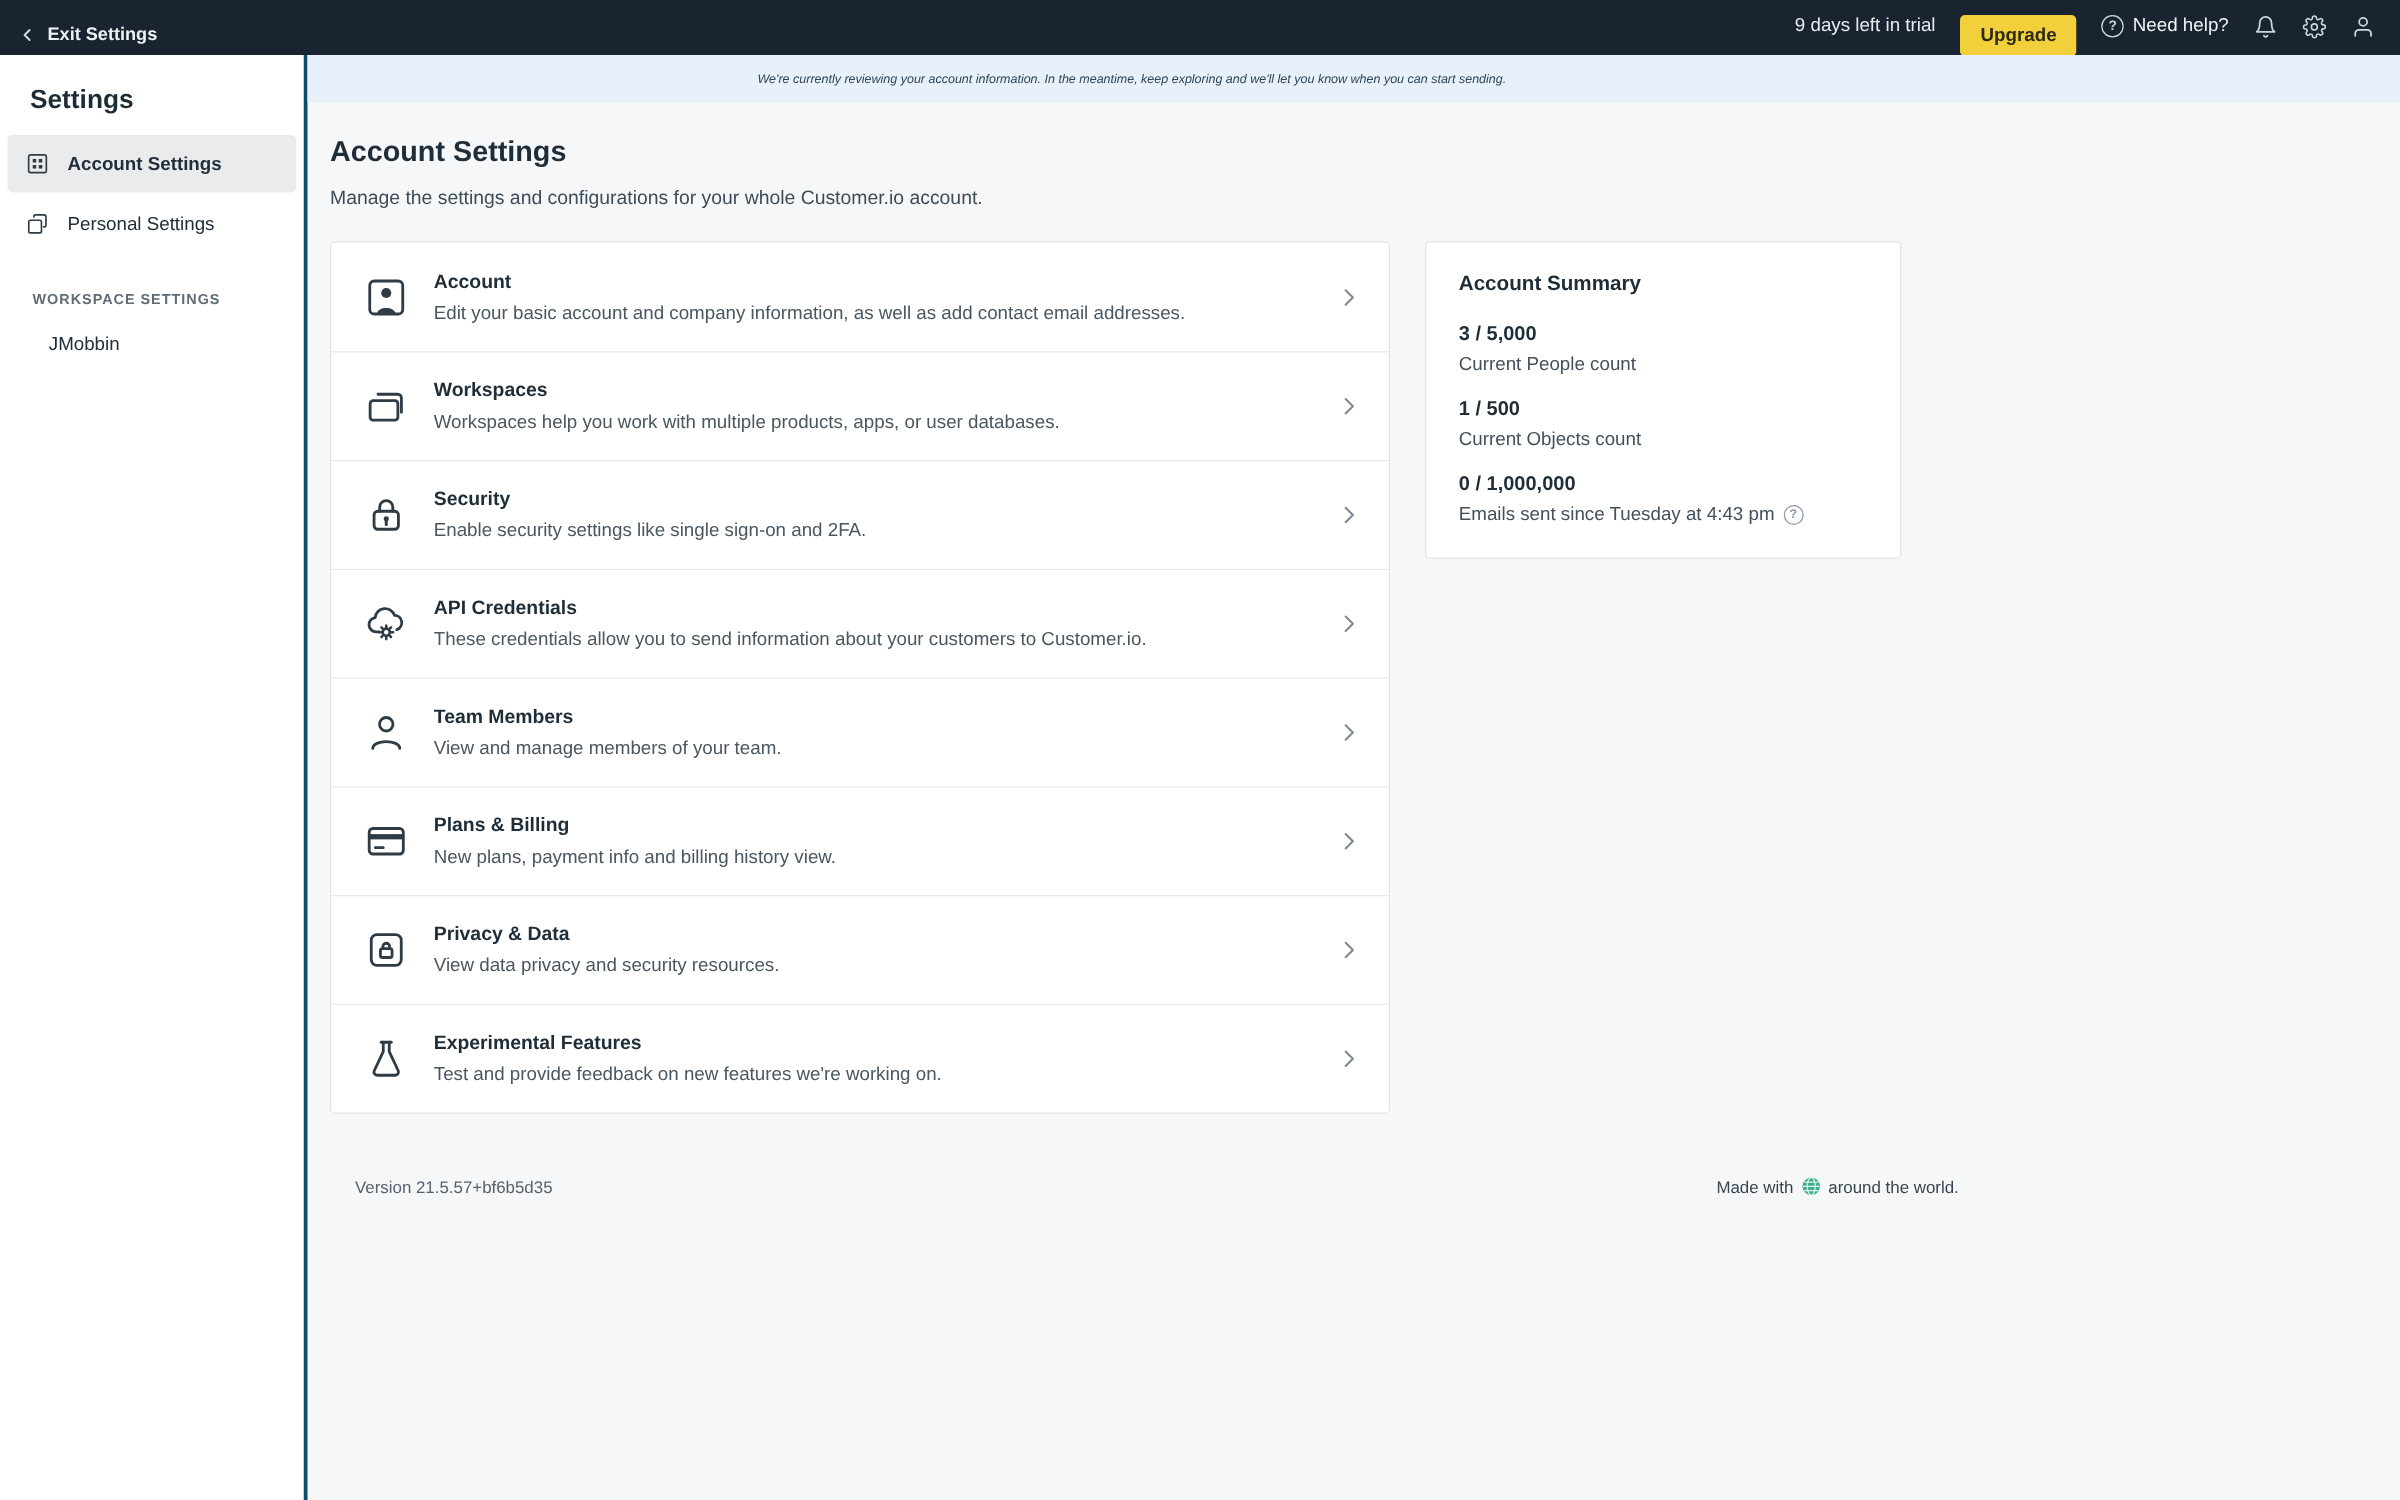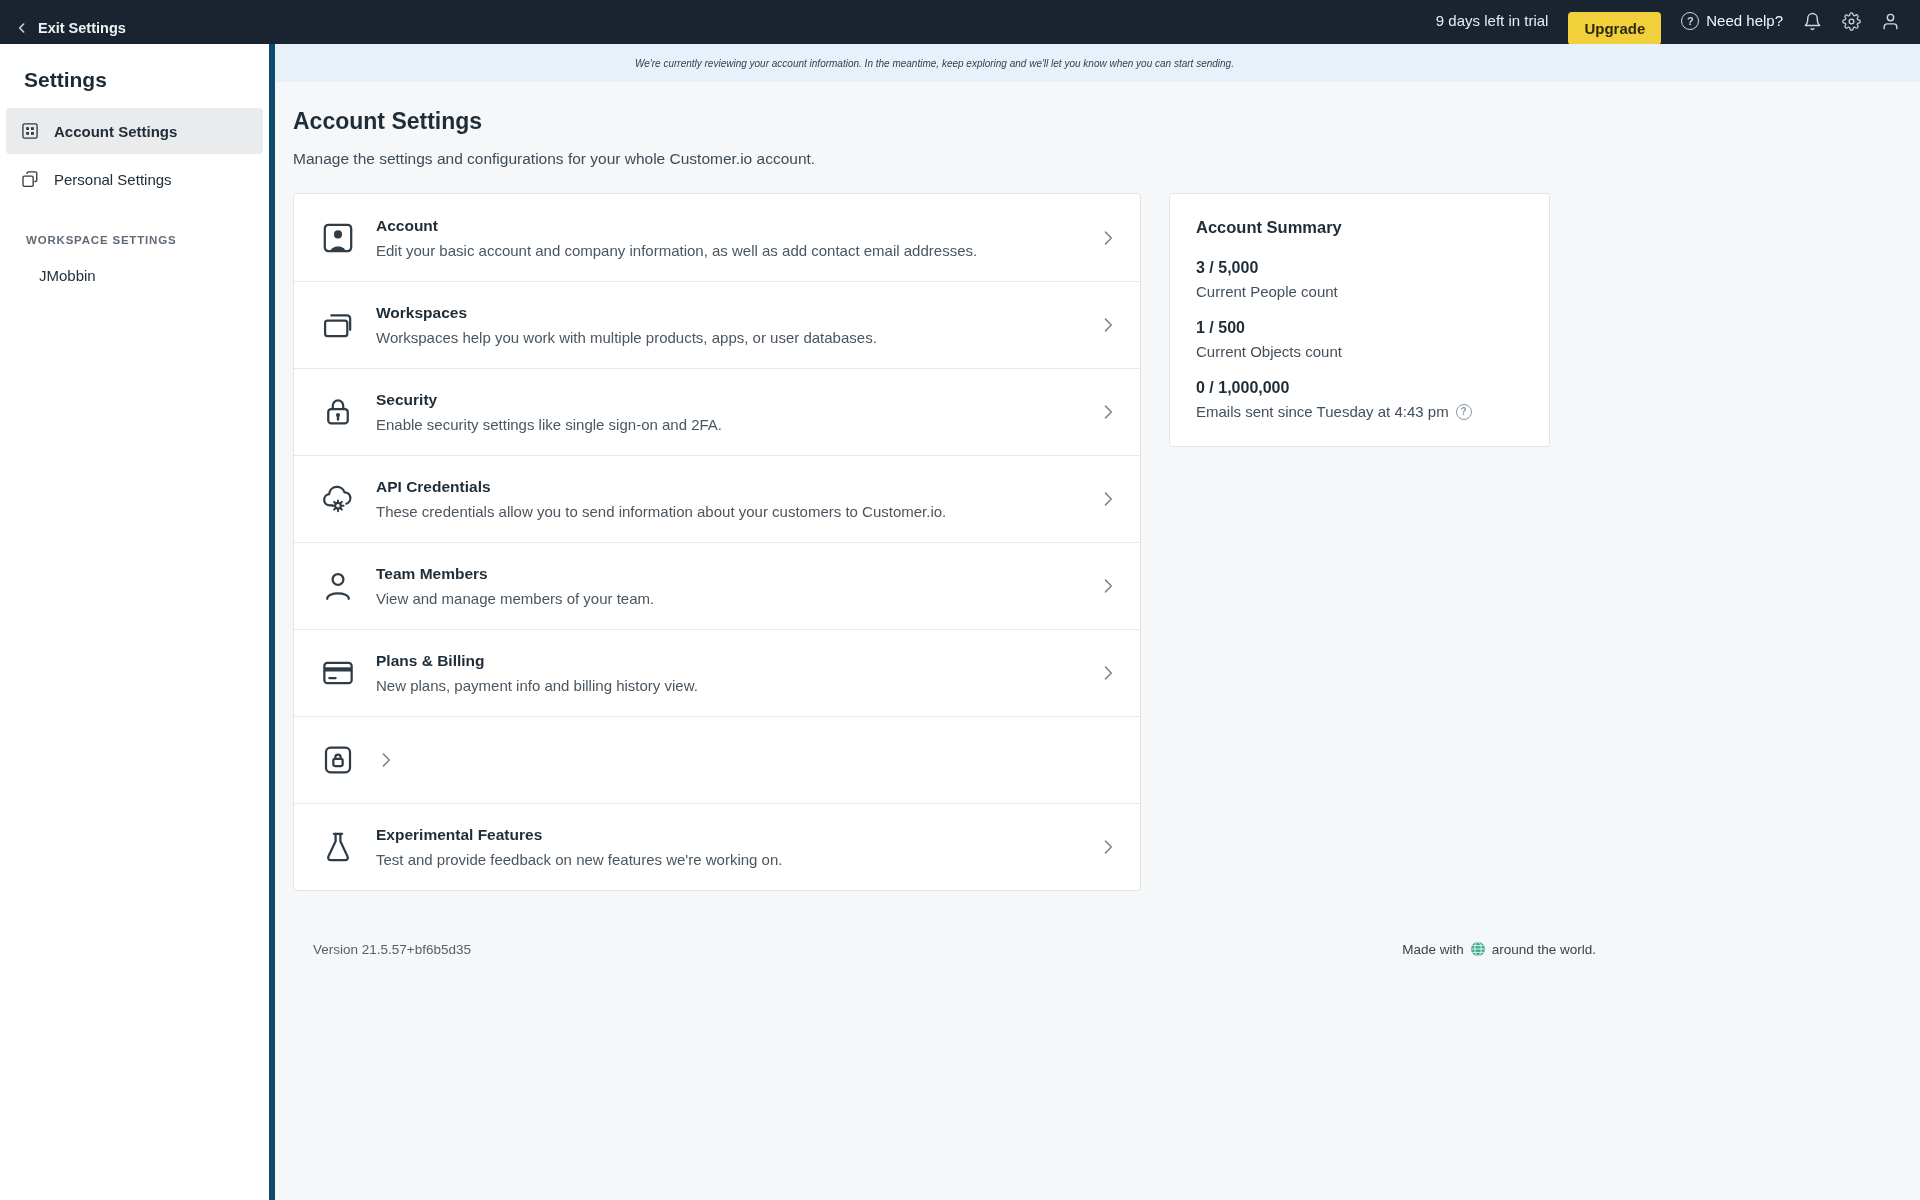--- a/index.html
+++ b/index.html
@@ -66,23 +66,23 @@
     align-items: center;
     justify-content: center;
   }
   .topbar-icon { color: #cfd7dd; cursor: pointer; }
 
   
   .app { display: flex; height: 1156px; }
 
   
   .sidebar {
-    width: 275px;
+    width: 246px;
     background: #ffffff;
-    border-right: 6px solid #0c4a6e;
+    border-right: 3px solid #0c4a6e;
     flex-shrink: 0;
     padding-top: 24px;
   }
   .sidebar-title {
     font-size: 21px;
     font-weight: 700;
     color: #1c2b36;
     margin: 0 0 16px 24px;
   }
   .side-item {
@@ -410,20 +410,24 @@
           </div>
 
           <div class="settings-row">
             <span class="row-icon">
               <svg width="36" height="36" viewBox="0 0 24 24" fill="none" stroke="currentColor" stroke-width="1.5" stroke-linecap="round" stroke-linejoin="round">
                   <rect x="4" y="3.8" width="16" height="16.4" rx="3"></rect>
                   <path d="M10.2 11.3v-1.1a1.8 1.8 0 0 1 3.6 0v1.1"></path>
                   <rect x="8.9" y="11.3" width="6.2" height="4.7" rx="1.1"></rect>
                 </svg>
             </span>
+            <div class="row-text">
+              <div class="row-title">Privacy &amp; Data</div>
+              <div class="row-desc">View data privacy and security resources.</div>
+            </div>
             <span class="row-chevron">
               <svg width="20" height="20" viewBox="0 0 24 24" fill="none" stroke="currentColor" stroke-width="1.9" stroke-linecap="round" stroke-linejoin="round">
                   <path d="M9 5l7 7-7 7"></path>
                 </svg>
             </span>
           </div>
 
           <div class="settings-row">
             <span class="row-icon">
               <svg width="36" height="36" viewBox="0 0 24 24" fill="none" stroke="currentColor" stroke-width="1.5" stroke-linecap="round" stroke-linejoin="round">

